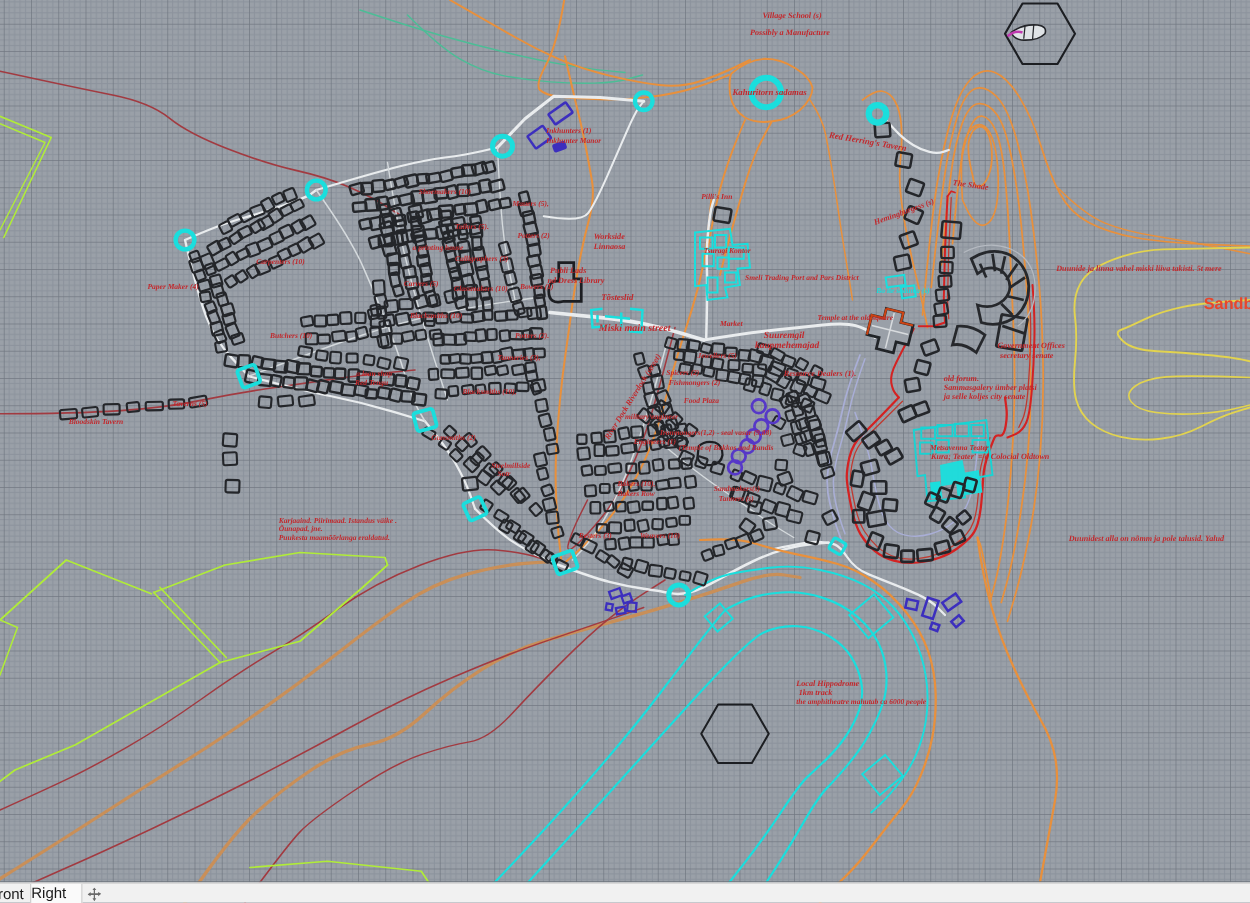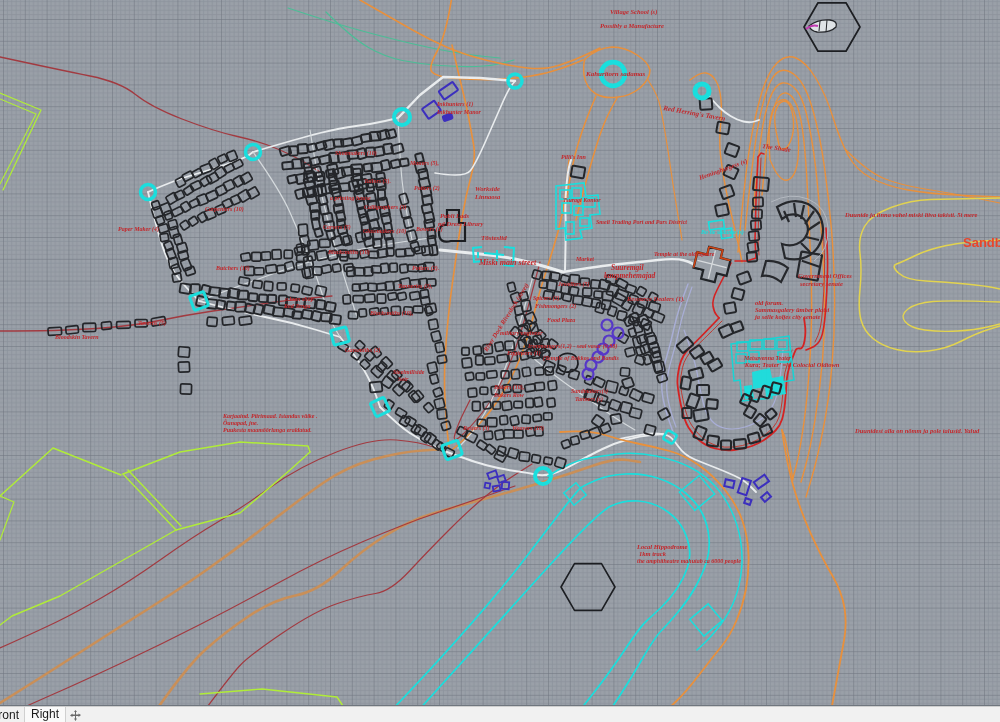--- a/index.html
+++ b/index.html
@@ -1008,17 +1008,17 @@
 
 <text x="963" y="247" font-family="Liberation Sans, serif" font-size="13" font-weight="bold" font-style="normal" fill="#e8462c" text-anchor="start">Sandb</text>
 
 <rect x="0" y="705" width="1000" height="1" fill="#6f767e"></rect>
 </svg>
 
 <div style="position:absolute;left:0;top:706px;width:1000px;height:16px;background:#f1f1f1;border-top:1px solid #cfcfcf;font-family:'Liberation Sans',sans-serif;font-size:12px;color:#1a1a1a;">
 
 <span style="position:absolute;left:-9px;top:1px;">Front</span>
 
-<span style="position:absolute;left:24px;top:0;width:42px;height:16px;background:#fafafa;border-left:1px solid #d0d0d0;border-right:1px solid #d0d0d0;text-align:center;">Right</span>
+<span style="position:absolute;left:24px;top:0;width:42px;height:16px;background:#fafafa;border-left:1px solid #d0d0d0;border-right:1px solid #d0d0d0;text-align:left;">Right</span>
 
 <svg style="position:absolute;left:70px;top:3px;" width="11" height="11" viewBox="0 0 11 11">
       <path d="M5.5,0 L7,2 L6,2 L6,4.5 L8.5,4.5 L8.5,3.5 L11,5 L8.5,7 L8.5,6 L6,6 L6,8.5 L7,8.5 L5.5,11 L4,8.5 L5,8.5 L5,6 L2.5,6 L2.5,7 L0,5.5 L2.5,3.5 L2.5,4.5 L5,4.5 L5,2 L4,2 Z" fill="#6a6a6a"></path>
     </svg>
 </div>
 </body></html>

